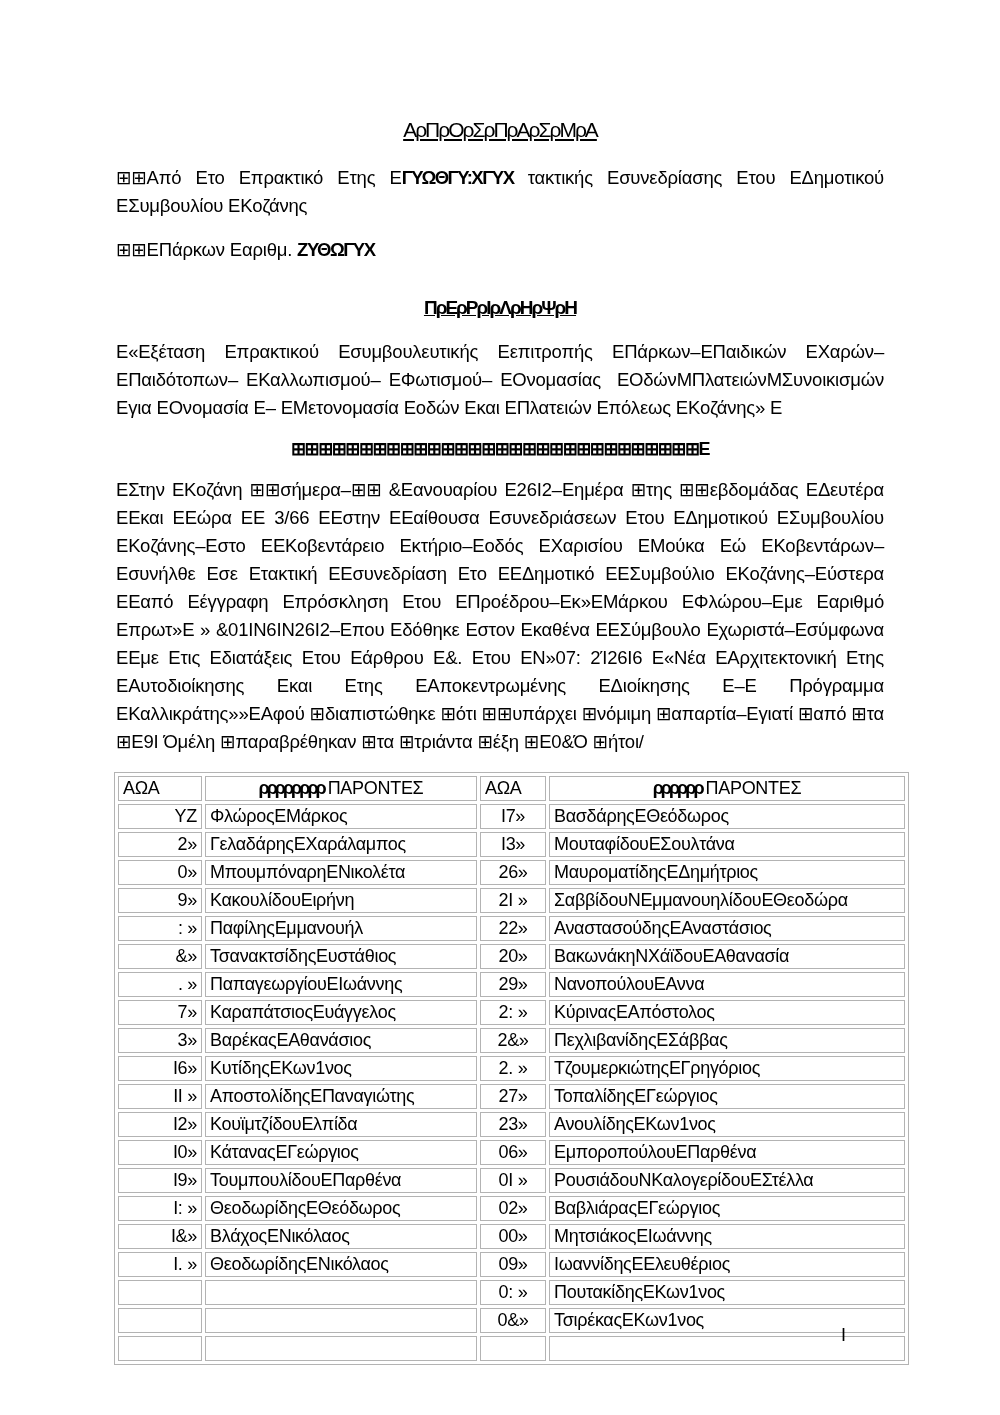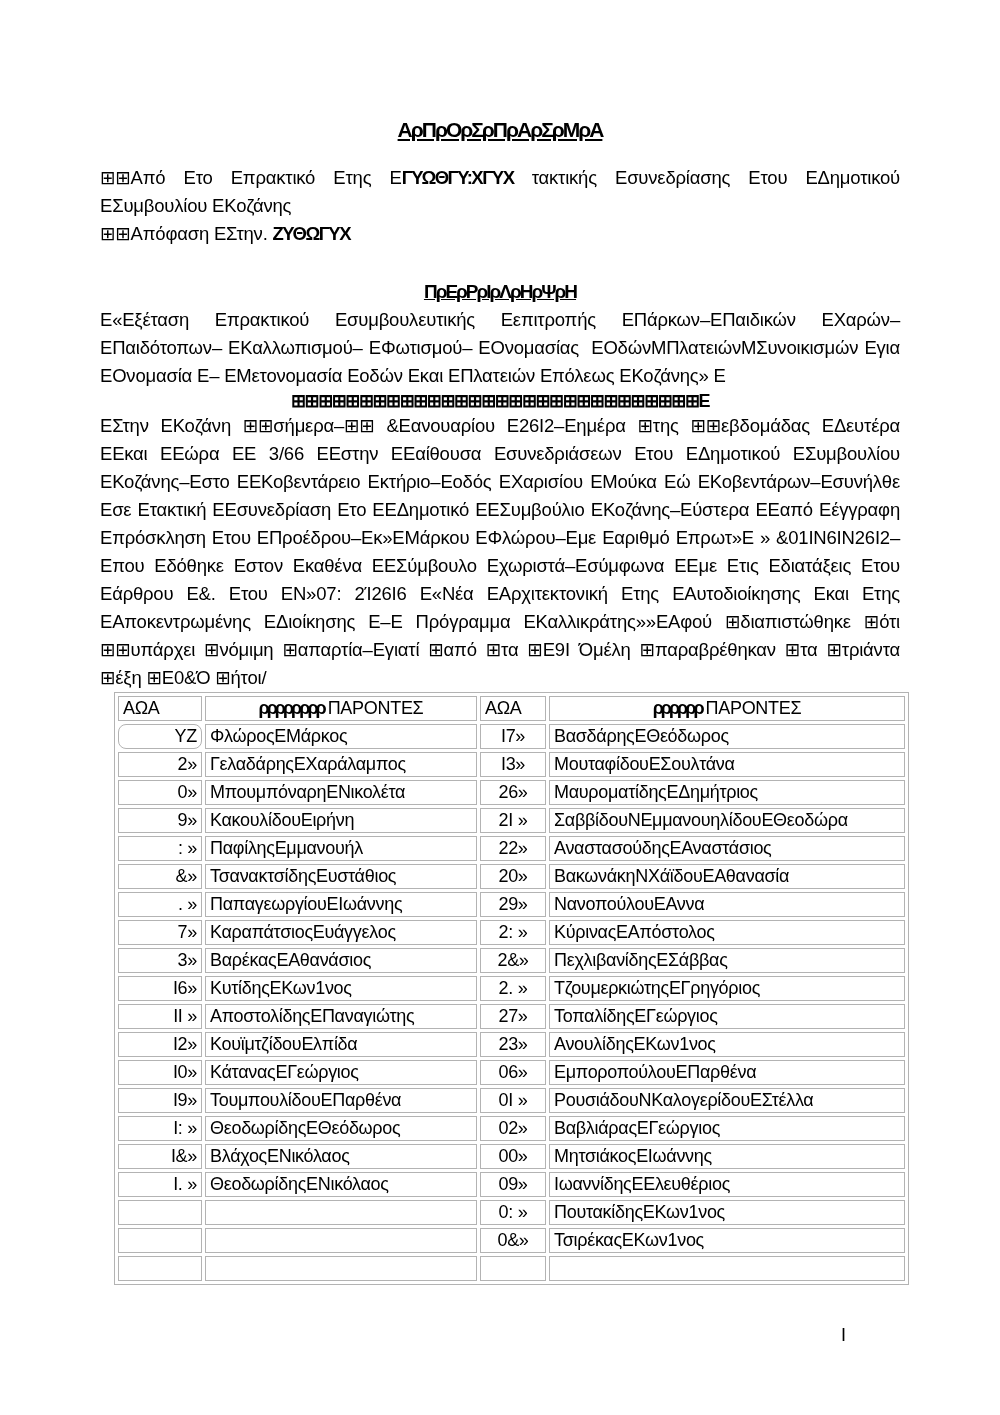--- a/index.html
+++ b/index.html
@@ -11,29 +11,29 @@
     color: #000;
     overflow: hidden;
   }
   .content {
     position: absolute;
     left: 100px; top: 116px;
     width: 800px;
   }
   .doc-title {
     text-align: center;
-    font-weight: bold;
+    font-weight: normal;
     font-size: 21px;
     letter-spacing: -2px;
     text-decoration: underline;
     line-height: 28px;
     margin-bottom: 20px;
   }
   p.doc-par {
-    margin: 0;
+    margin: 16px;
     font-size: 18.5px;
     line-height: 28px;
     letter-spacing: -0.2px;
     text-align: justify;
     white-space: pre-wrap;
   }
   .bold-run { font-weight: bold; letter-spacing: -1.5px; }
   .decision-line { margin-top: 14px; }
   .summary-heading {
     text-align: center;
@@ -71,40 +71,40 @@
     overflow: hidden;
     white-space: nowrap;
     background: #fff;
   }
   col.c1 { width: 84px; }
   col.c2 { width: 272px; }
   col.c3 { width: 66px; }
   col.c4 { width: 356px; }
   td.c-num1 { text-align: right; padding-right: 3px; }
   td.c-num2 { text-align: center; padding-left: 6px; }
-  td.bold { font-weight: bold; border-radius: 8px; }
+  td.bold { font-weight: bold; }
   th.h-num { text-align: left; }
   .cluster { font-weight: bold; letter-spacing: -3px; margin-right: 4px; }
   .page-number {
     position: absolute;
     left: 841px; top: 1322px;
     font-size: 18px;
     line-height: 26px;
   }
 </style>
 </head>
 <body>
 
 <div class="content">
 
   <div class="doc-title">ΑρΠρΟρΣρΠρΑρΣρΜρΑ</div>
 
   <p class="doc-par"><span>⊞⊞Από Ετο Επρακτικό Ετης Ε</span><span class="bold-run">ΓΥΩΘΓΥ:ΧΓΥΧ</span><span> τακτικής Εσυνεδρίασης Ετου ΕΔημοτικού ΕΣυμβουλίου ΕΚοζάνης</span></p>
 
-  <p class="doc-par decision-line"><span>⊞⊞Απόφαση ΕΣτην. </span><span class="bold-run">ΖΥΘΩΓΥΧ</span></p>
+  <p class="doc-par decision-line"><span>⊞⊞ΕΠάρκων Εαριθμ. </span><span class="bold-run">ΖΥΘΩΓΥΧ</span></p>
 
   <div class="summary-heading">ΠρΕρΡρΙρΛρΗρΨρΗ</div>
 
   <p class="doc-par par-subject">Ε«Εξέταση Επρακτικού Εσυμβουλευτικής Εεπιτροπής ΕΠάρκων–ΕΠαιδικών ΕΧαρών–ΕΠαιδότοπων– ΕΚαλλωπισμού– ΕΦωτισμού– ΕΟνομασίας  ΕΟδώνΜΠλατειώνΜΣυνοικισμών Εγια ΕΟνομασία Ε– ΕΜετονομασία Εοδών Εκαι ΕΠλατειών Επόλεως ΕΚοζάνης» Ε</p>
 
   <div class="glyph-divider">⊞⊞⊞⊞⊞⊞⊞⊞⊞⊞⊞⊞⊞⊞⊞⊞⊞⊞⊞⊞⊞⊞⊞⊞⊞⊞⊞⊞⊞⊞Ε</div>
 
   <p class="doc-par">ΕΣτην ΕΚοζάνη ⊞⊞σήμερα–⊞⊞ &amp;Εανουαρίου Ε26Ι2–Εημέρα ⊞της ⊞⊞εβδομάδας ΕΔευτέρα ΕΕκαι ΕΕώρα ΕΕ 3/66 ΕΕστην ΕΕαίθουσα Εσυνεδριάσεων Ετου ΕΔημοτικού ΕΣυμβουλίου ΕΚοζάνης–Εστο ΕΕΚοβεντάρειο Εκτήριο–Εοδός ΕΧαρισίου ΕΜούκα Εώ ΕΚοβεντάρων–Εσυνήλθε Εσε Ετακτική ΕΕσυνεδρίαση Ετο ΕΕΔημοτικό ΕΕΣυμβούλιο ΕΚοζάνης–Εύστερα ΕΕαπό Εέγγραφη Επρόσκληση Ετου ΕΠροέδρου–Εκ»ΕΜάρκου ΕΦλώρου–Εμε Εαριθμό Επρωτ»Ε » &amp;01ΙΝ6ΙΝ26Ι2–Επου Εδόθηκε Εστον Εκαθένα ΕΕΣύμβουλο Εχωριστά–Εσύμφωνα ΕΕμε Ετις Εδιατάξεις Ετου Εάρθρου Ε&amp;. Ετου ΕΝ»07: 2Ί26Ι6 Ε«Νέα ΕΑρχιτεκτονική Ετης ΕΑυτοδιοίκησης Εκαι Ετης ΕΑποκεντρωμένης ΕΔιοίκησης Ε–Ε Πρόγραμμα ΕΚαλλικράτης»»ΕΑφού ⊞διαπιστώθηκε ⊞ότι ⊞⊞υπάρχει ⊞νόμιμη ⊞απαρτία–Εγιατί ⊞από ⊞τα ⊞Ε9Ι Όμέλη ⊞παραβρέθηκαν ⊞τα ⊞τριάντα ⊞έξη ⊞Ε0&amp;Ό ⊞ήτοι/</p>
 
   <table class="attendance">

